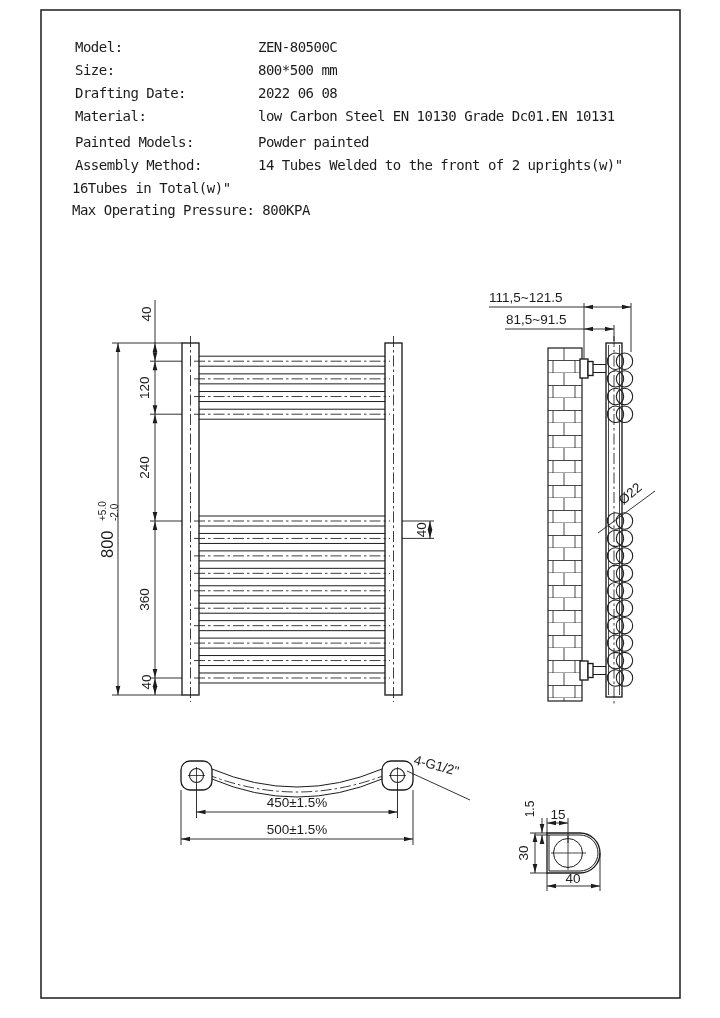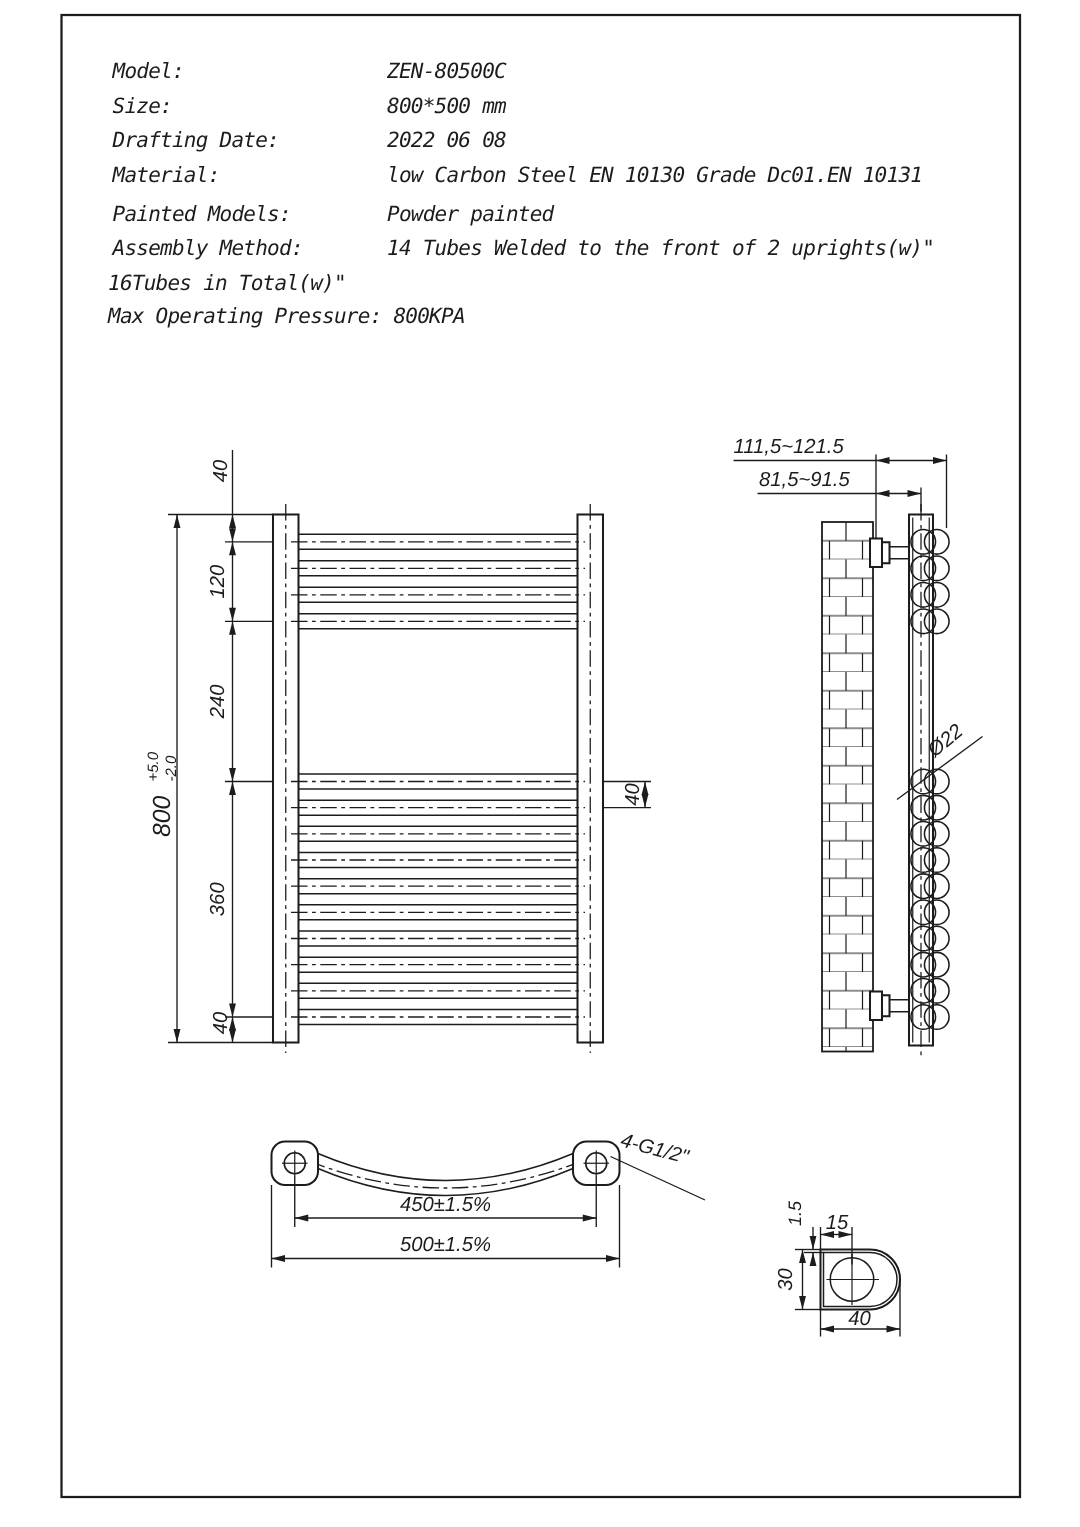--- a/index.html
+++ b/index.html
@@ -1,16 +1,16 @@
 <!DOCTYPE html>
 <html><head>
 <meta charset="utf-8">
 <style>
   html,body{margin:0;padding:0;background:#ffffff;}
-  .sheet{position:relative;width:720px;height:1018px;background:#ffffff;overflow:hidden;font-style:italic;}
+  .sheet{position:relative;width:720px;height:1018px;background:#ffffff;overflow:hidden;}
   svg{display:block;}
   svg text{fill:#1c1c1c;}
   .hdr{font-family:"DejaVu Sans Mono",monospace;font-size:14px;letter-spacing:-0.5px;}
   .d{font-family:"Liberation Sans",sans-serif;font-size:13.5px;}
   .d-sm{font-family:"Liberation Sans",sans-serif;font-size:10px;}
   .d-lg{font-family:"Liberation Sans",sans-serif;font-size:16.5px;}
   .d-xs{font-family:"Liberation Sans",sans-serif;font-size:12px;}
   .ln{stroke:#1c1c1c;stroke-width:1;fill:none;}
   .thick{stroke-width:1.5;}
   .thin{stroke:#1c1c1c;stroke-width:0.8;fill:none;}

